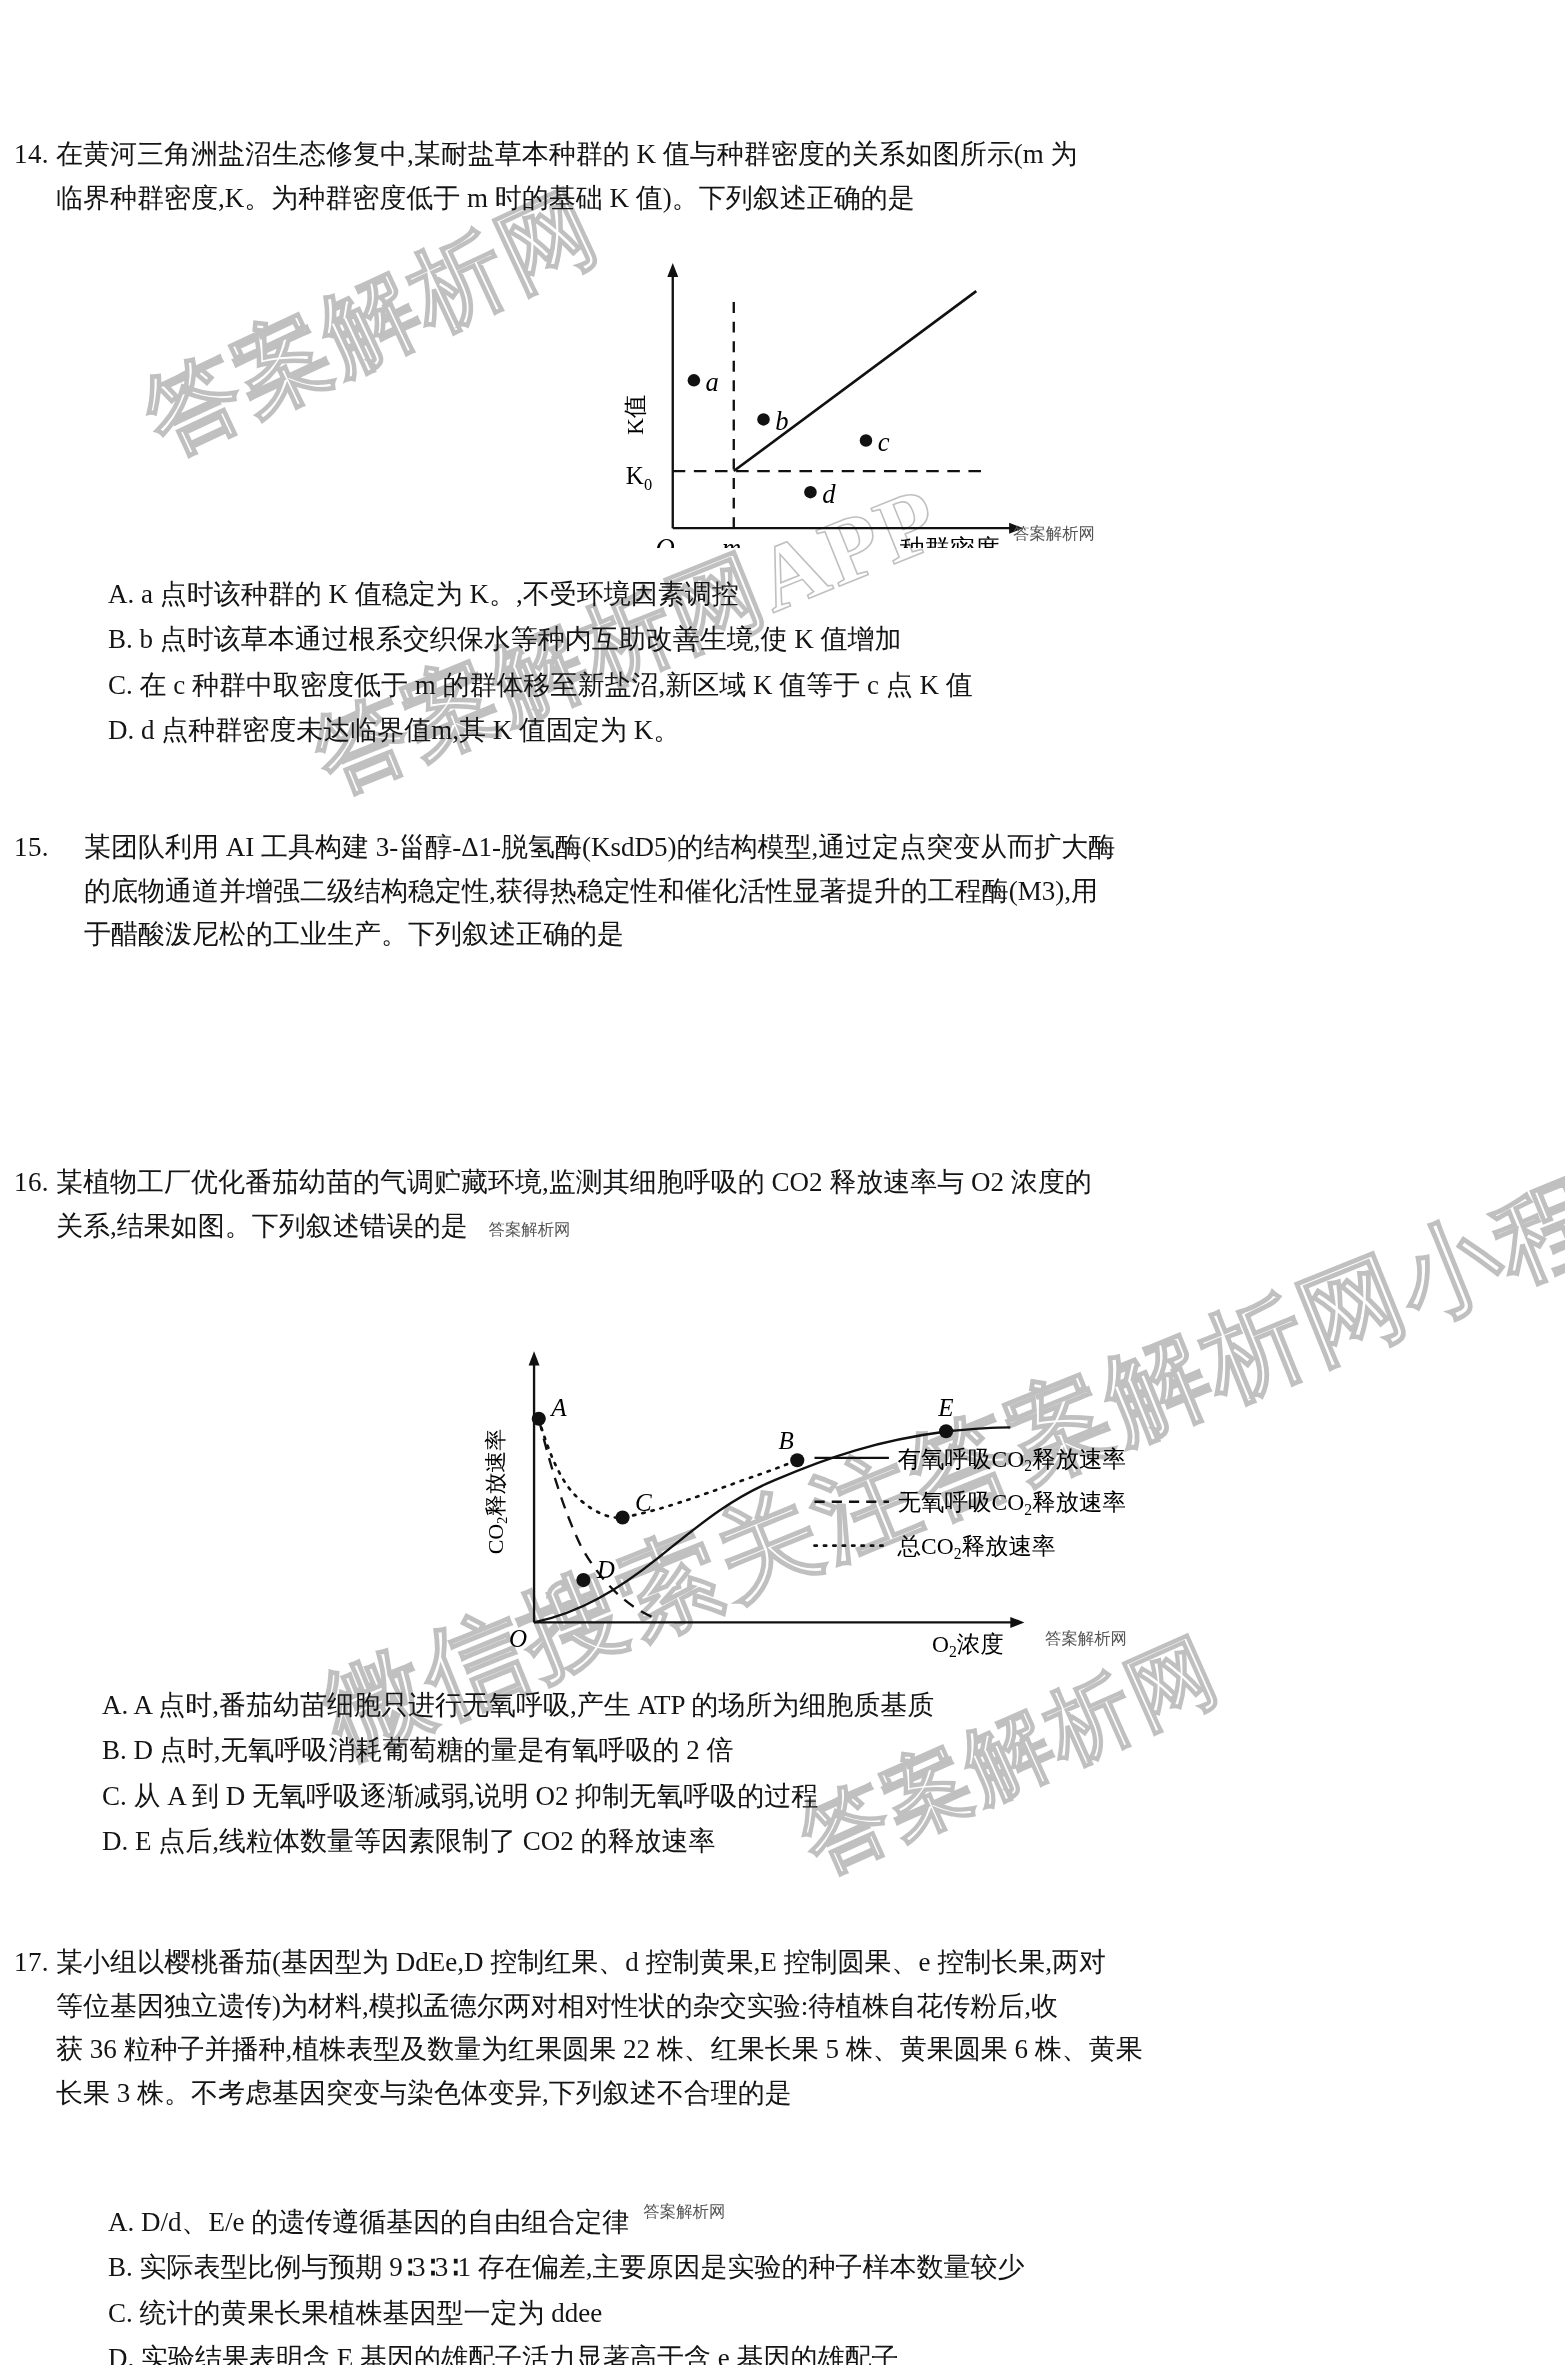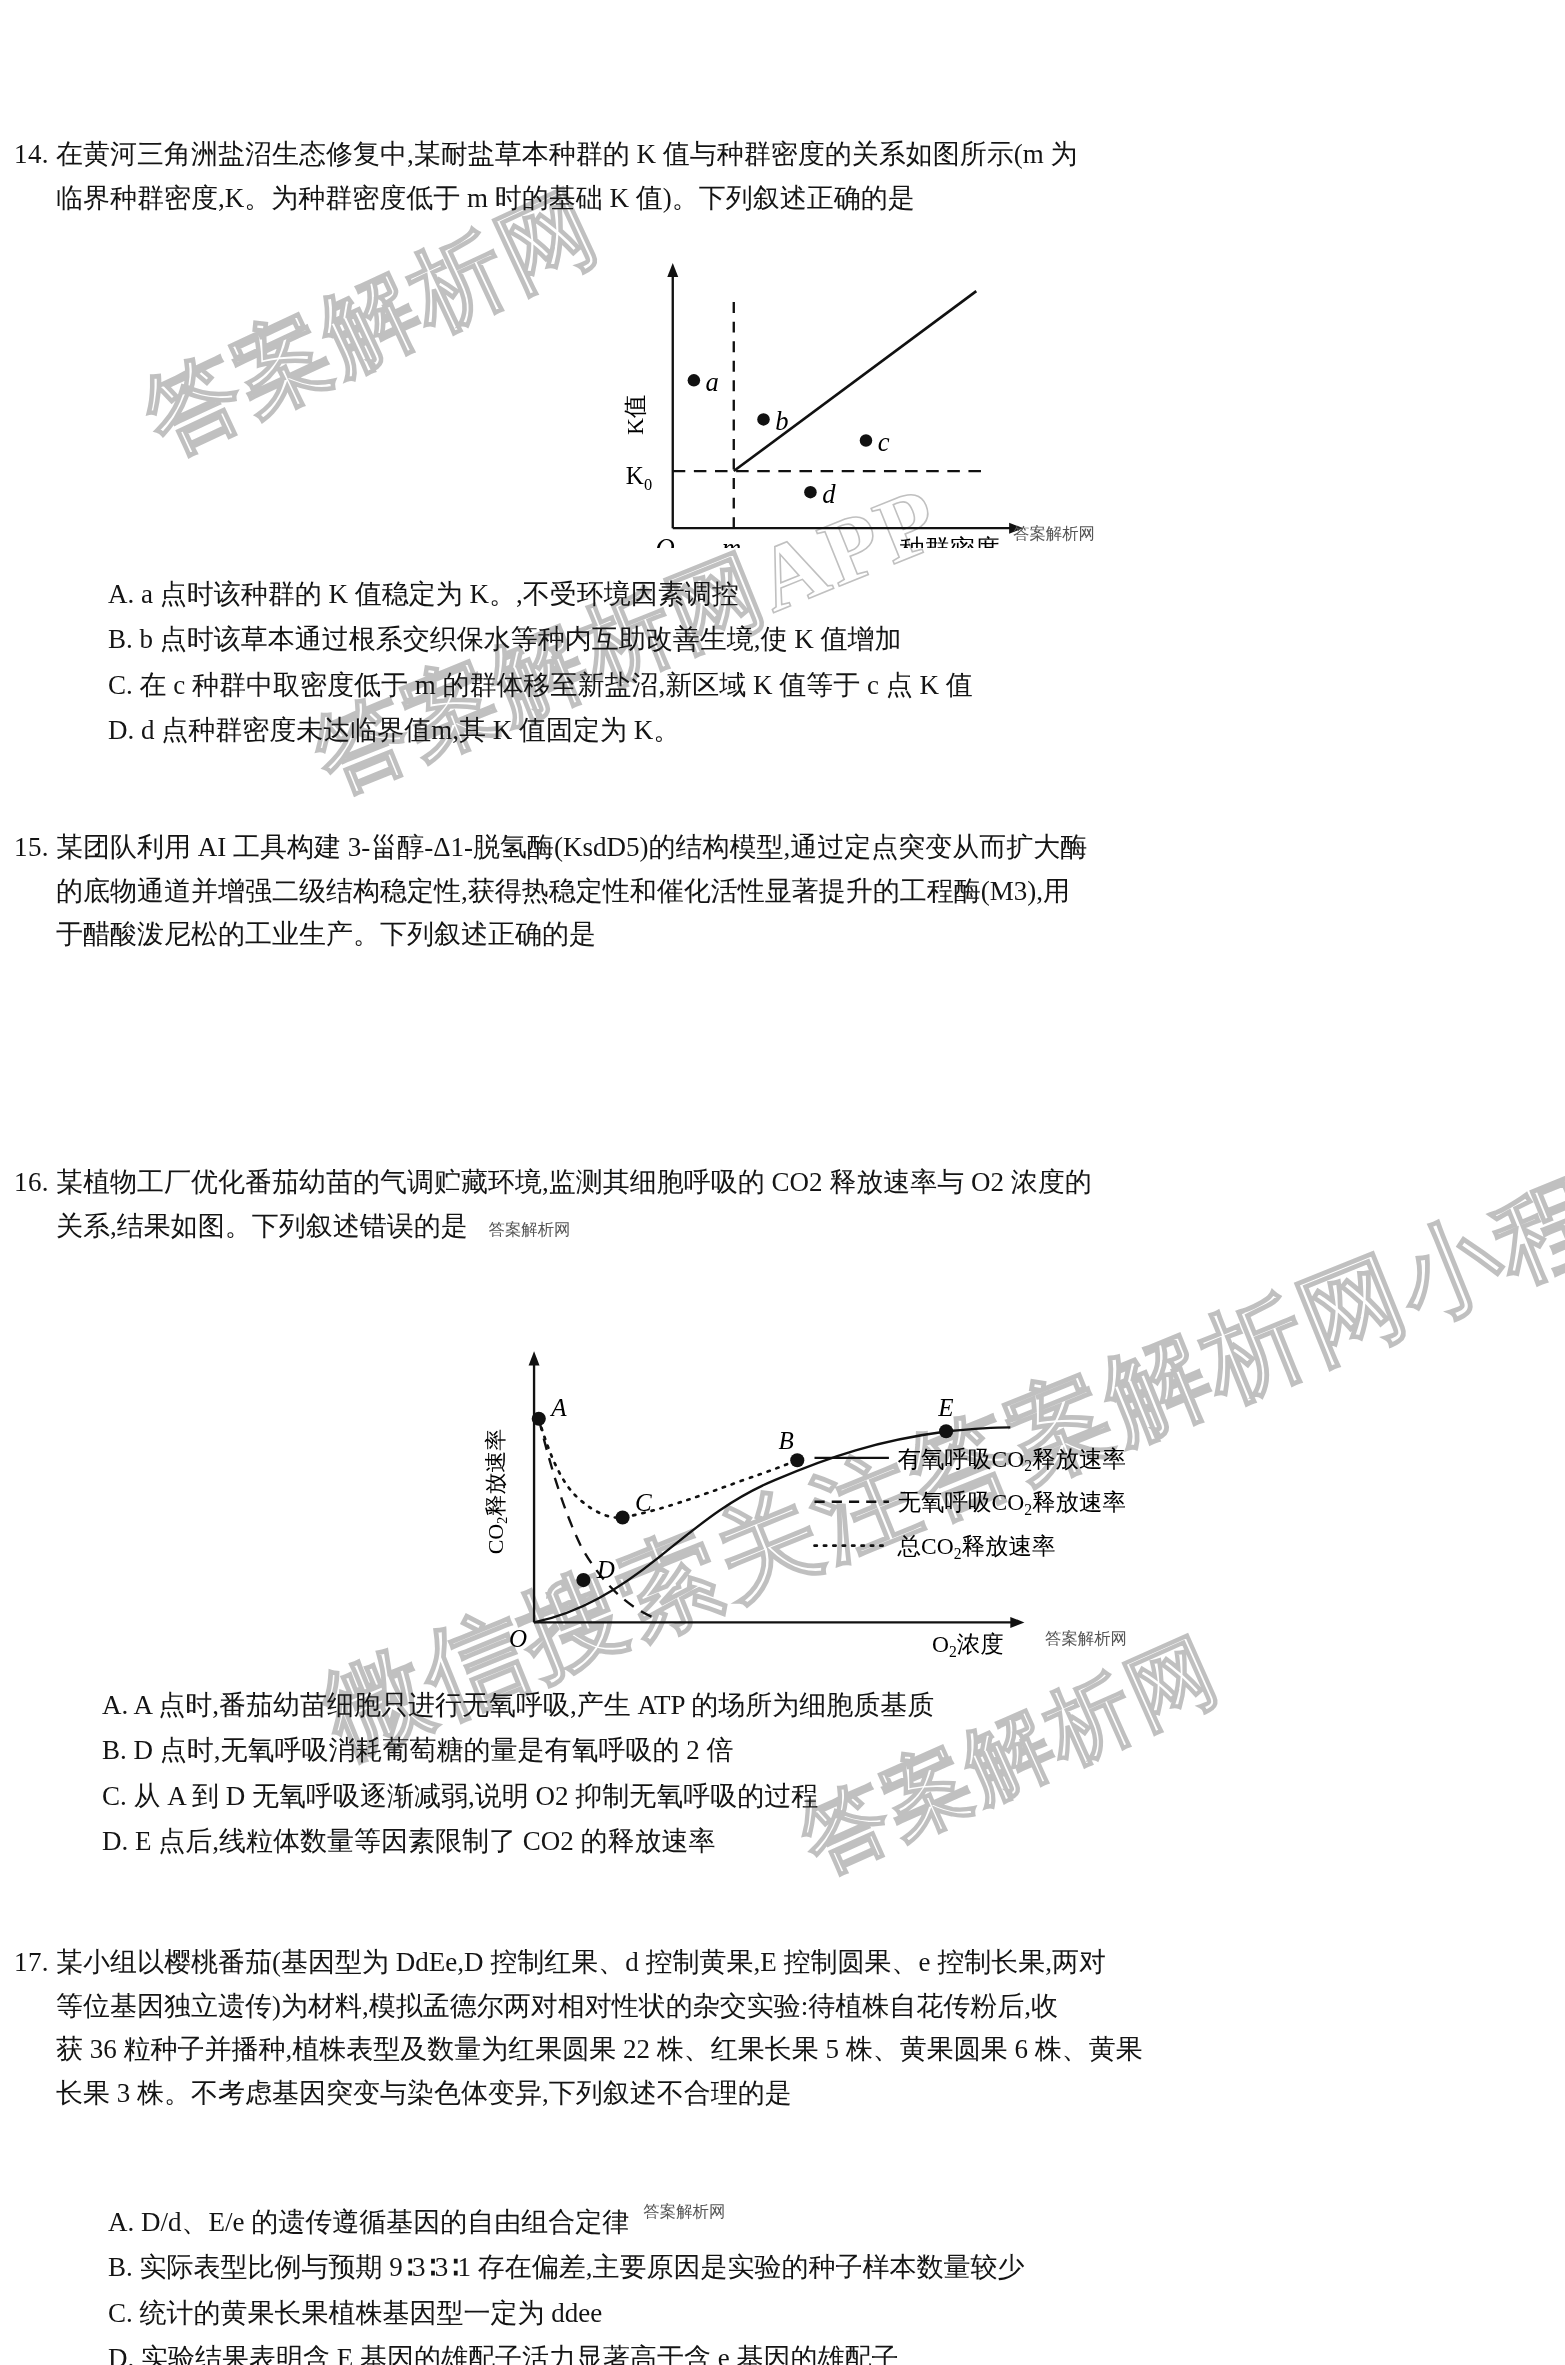--- a/index.html
+++ b/index.html
@@ -138,21 +138,21 @@
     <span class="small-wm" style="position:absolute; left:395px; top:265px;">答案解析网</span>
   </div>
 
   <div style="position:absolute; left:78px; top:560px; width:1456px;margin-top:12px;">
     <div class="opt">A. a 点时该种群的 K 值稳定为 K。,不受环境因素调控</div>
     <div class="opt">B. b 点时该草本通过根系交织保水等种内互助改善生境,使 K 值增加</div>
     <div class="opt">C. 在 c 种群中取密度低于 m 的群体移至新盐沼,新区域 K 值等于 c 点 K 值</div>
     <div class="opt">D. d 点种群密度未达临界值m,其 K 值固定为 K。</div>
   </div>
 
-  <div class="question" style="position:absolute; left:0; top:826px; width:1566px;">
+  <div class="question" style="position:absolute; left:0; top:826px; width:1566px;gap:28px;">
     <div class="q-num">15.</div>
     <div class="q-body">
       <div class="q-stem">某团队利用 AI 工具构建 3-甾醇-Δ1-脱氢酶(KsdD5)的结构模型,通过定点突变从而扩大酶</div>
       <div class="q-stem">的底物通道并增强二级结构稳定性,获得热稳定性和催化活性显著提升的工程酶(M3),用</div>
       <div class="q-stem">于醋酸泼尼松的工业生产。下列叙述正确的是</div>
     </div>
   </div>
 
 
   <div class="question" style="position:absolute; left:0; top:1161px; width:1500px;">

